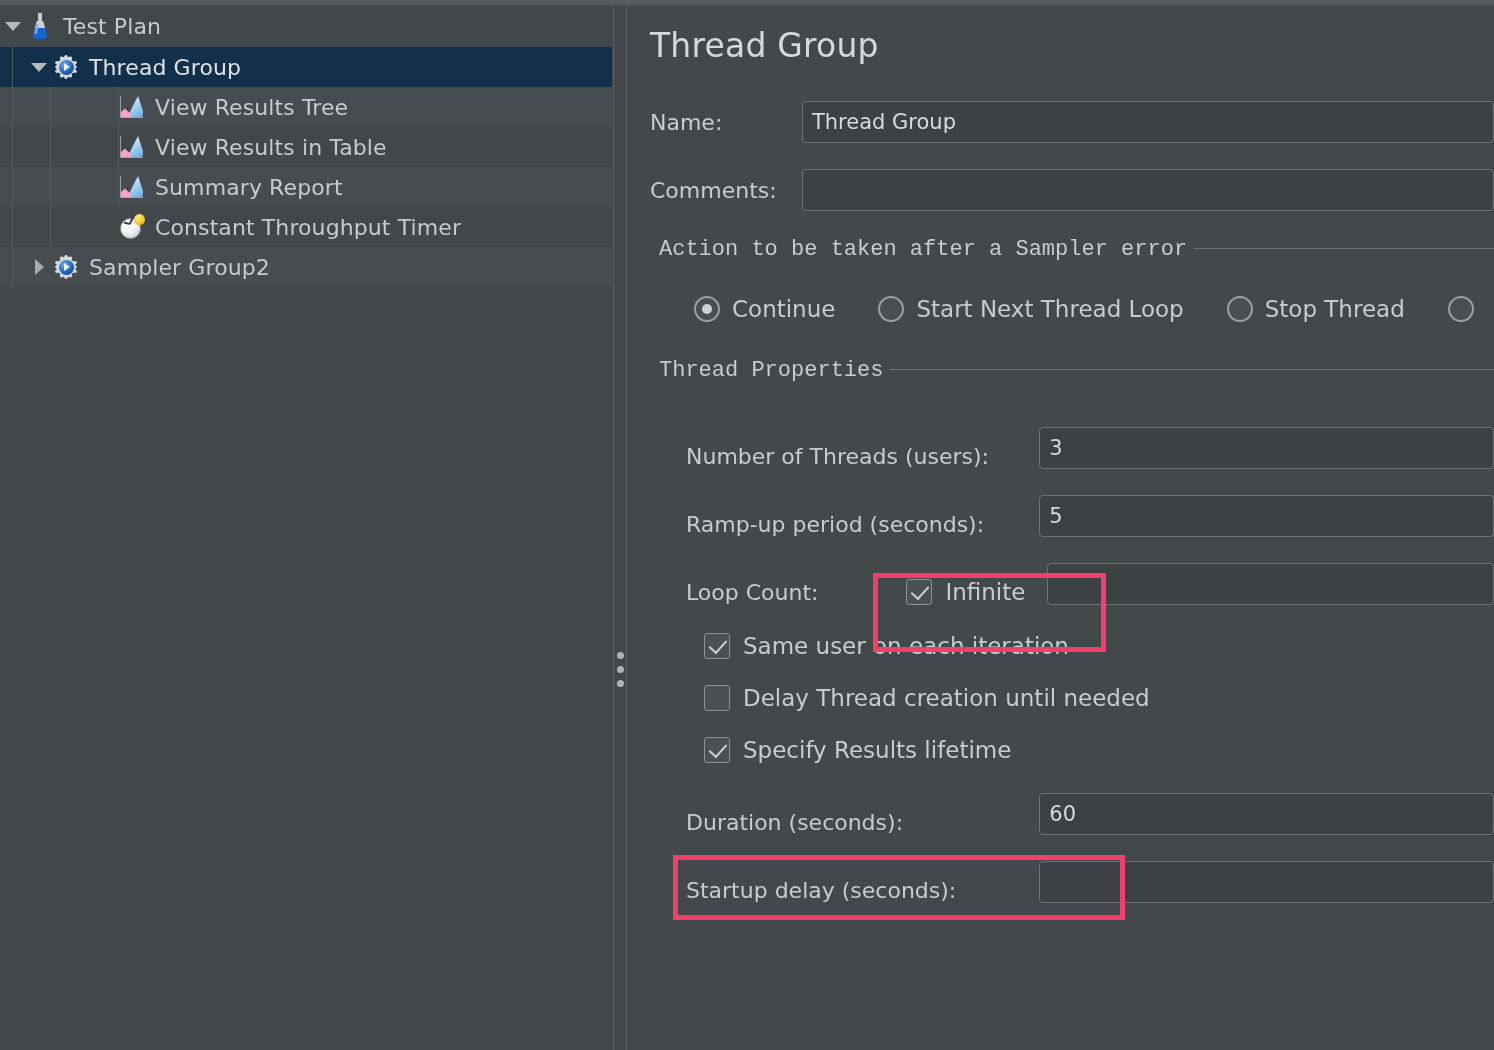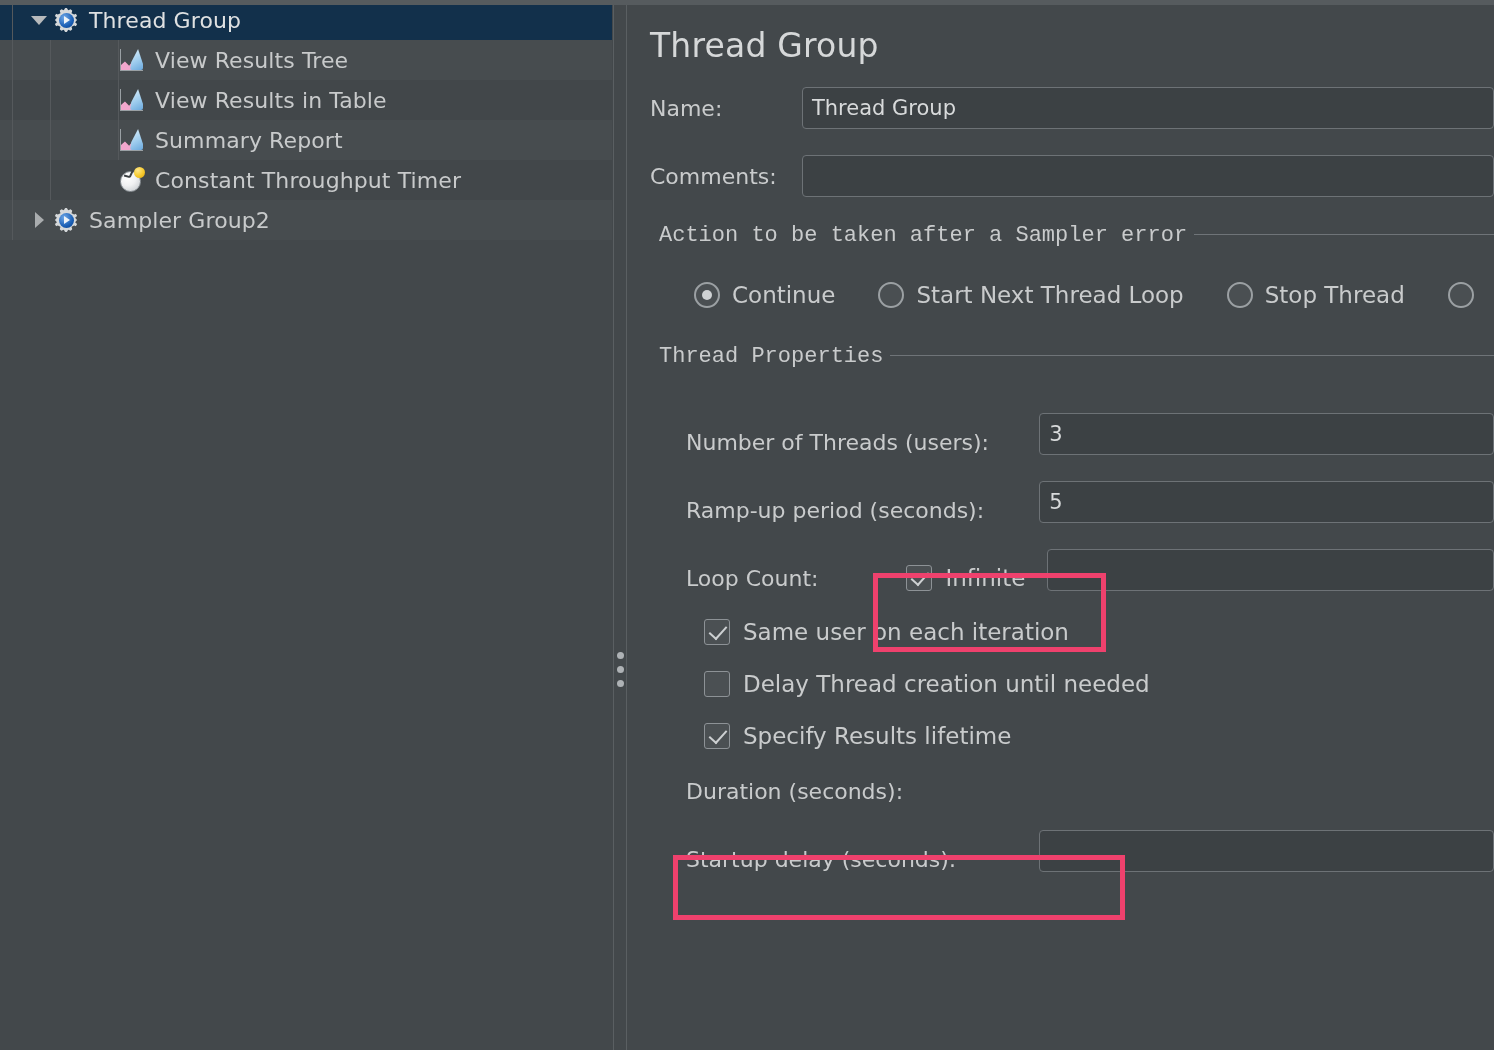--- a/index.html
+++ b/index.html
@@ -224,20 +224,31 @@
 </style>
 </head>
 <body>
 
 <div id="app">
 
   <div class="top-strip"></div>
 
   <div class="tree-pane">
 
+    <div class="tree-row base first">
+      <div class="twisty">
+          <span class="tri-down"></span>
+        </div>
+      <div class="ico ico-flask">
+        <span class="neck"></span>
+          <span class="body"></span>
+          <span class="shine"></span>
+      </div>
+      <span class="tree-label">Test Plan</span>
+    </div>
 
     <div class="tree-row selected">
       <div class="guide" style="left:12px"></div>
       <div class="twisty" style="margin-left:26px">
           <span class="tri-down"></span>
         </div>
       <div class="ico ico-gear">
         <span class="gear"></span>
           <span class="inner"></span>
           <span class="play"></span>
@@ -318,21 +329,21 @@
         <i></i>
         <i></i>
         <i></i>
       </div>
   </div>
 
   <div class="detail-pane">
 
     <h1 class="panel-title">Thread Group</h1>
 
-    <div class="form-row" style="margin-top:22px;">
+    <div class="form-row" style="margin-top:36px;">
       <span class="form-label">Name:</span>
       <div class="txt name">Thread Group</div>
     </div>
 
     <div class="form-row" style="margin-top:26px;">
       <span class="form-label">Comments:</span>
       <div class="txt comment"></div>
     </div>
 
     <div class="group">
@@ -391,20 +402,21 @@
       <span class="cb-label">Delay Thread creation until needed</span>
     </div>
 
     <div class="cbrow" style="margin-top:26px">
       <span class="cbox checked"></span>
       <span class="cb-label">Specify Results lifetime</span>
     </div>
 
     <div class="prop-row" style="margin-top:30px">
       <span class="prop-label w1">Duration (seconds):</span>
+      <div class="txt" style="width:458px">60</div>
     </div>
 
     <div class="prop-row" style="margin-top:26px">
       <span class="prop-label w1">Startup delay (seconds):</span>
       <div class="txt" style="width:458px"></div>
     </div>
   </div>
 
   <div class="hl hl-loop"></div>
   <div class="hl hl-dur"></div>

